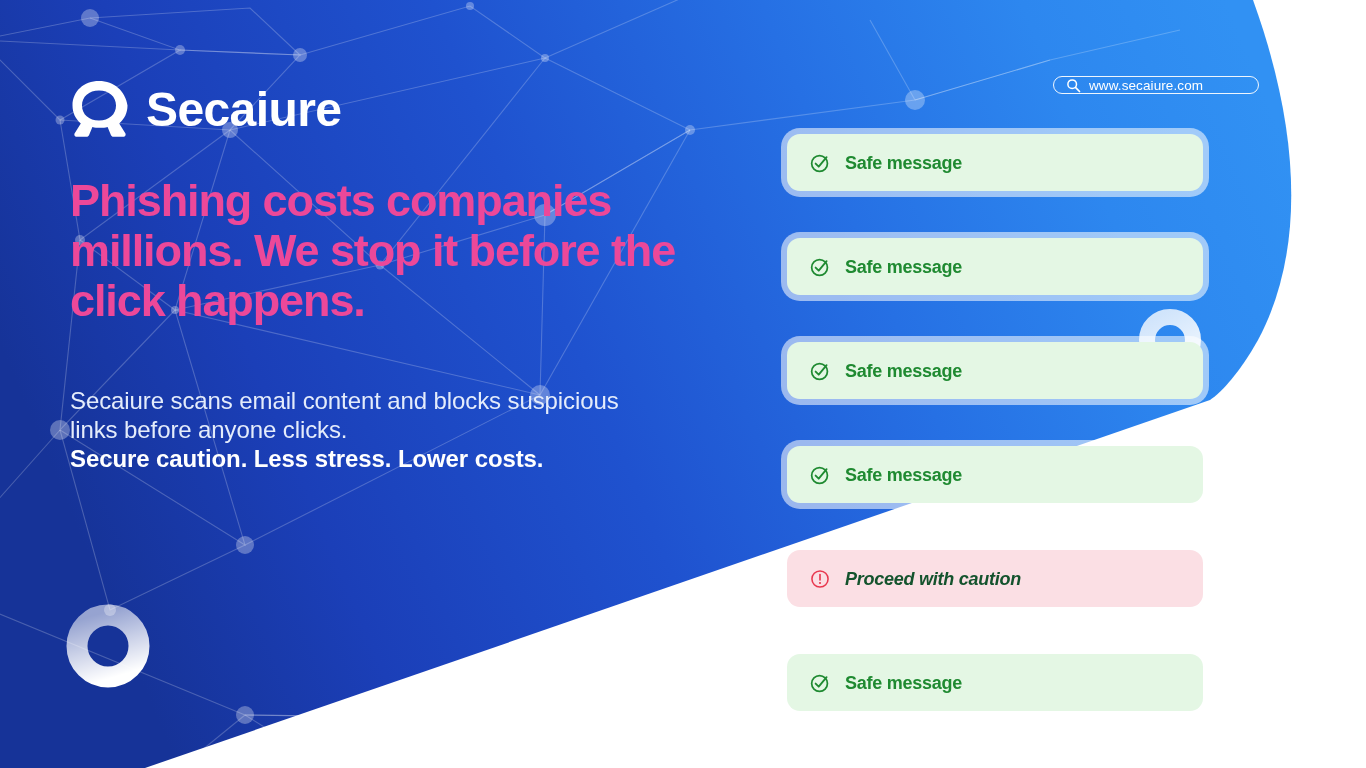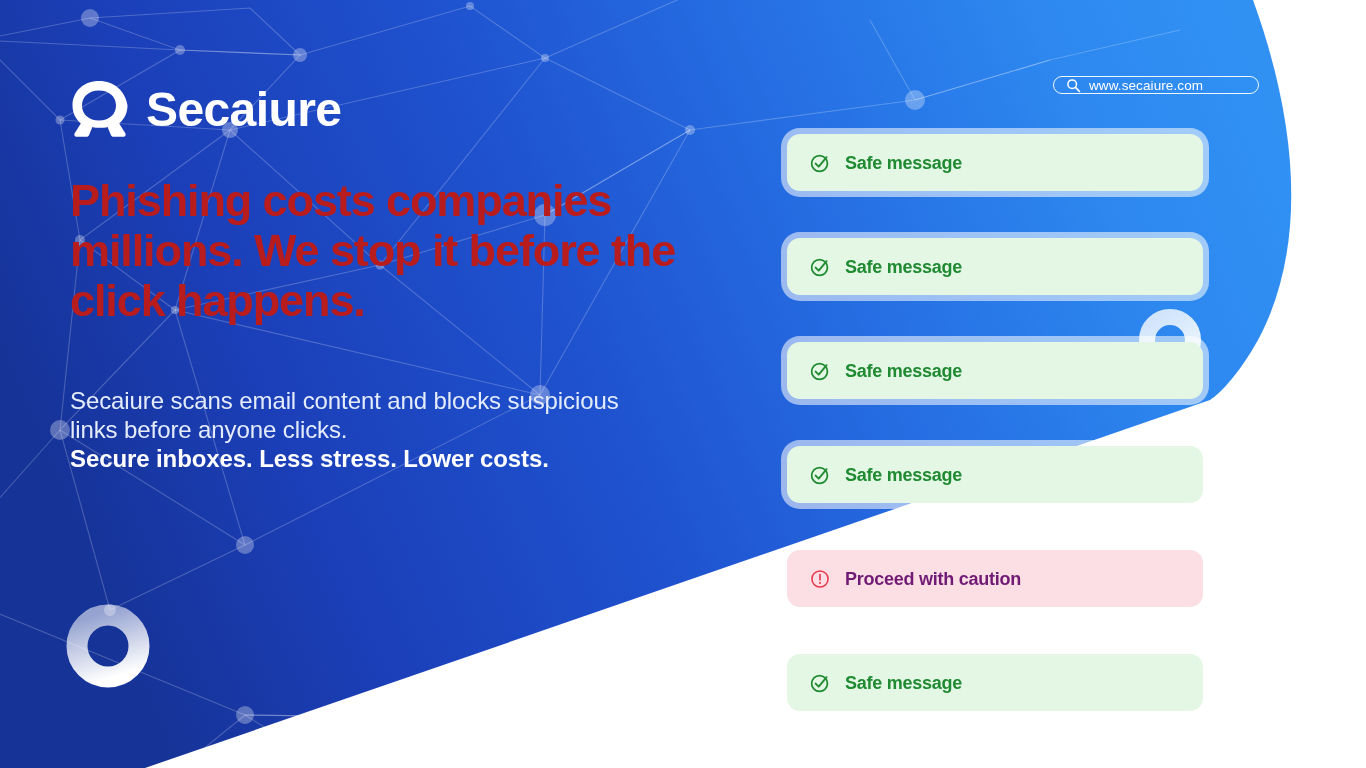--- a/index.html
+++ b/index.html
@@ -66,21 +66,21 @@
     color:#ffffff;
     letter-spacing:-0.6px;
     line-height:1;
   }
 
   .headline {
     margin-top:34px;
     font-size:45px;
     font-weight:bold;
     line-height:50px;
-    color:#b91c1c;
+    color:#ec4899;
     letter-spacing:-1.1px;
     max-width:640px;
   }
 
   .subcopy {
     margin-top:60px;
     font-size:24px;
     line-height:29px;
     color:#e4ecfb;
     letter-spacing:-0.1px;
@@ -143,21 +143,21 @@
   .card-ico { width:22px; height:22px; flex:0 0 auto; }
   .card-ico svg { display:block; }
 
   .card-label {
     font-size:18px;
     font-weight:bold;
     letter-spacing:-0.25px;
     line-height:1;
   }
   .card.safe .card-label    { color:#1f8a31; }
-  .card.caution .card-label { color:#701a75; }
+  .card.caution .card-label { color:#14532d;font-style:italic; }
 </style>
 </head>
 <body>
 
 <div id="stage">
 
   <div class="blue-shape">
     <svg viewBox="0 0 1366 768" xmlns="http://www.w3.org/2000/svg">
       <defs>
         <linearGradient id="blueGrad" x1="0" y1="0.45" x2="1" y2="0.2">
@@ -269,21 +269,21 @@
                  C12 16.6 18.9 10.5 29 10.5z"></path>
         </svg>
       </span>
       <span class="brand-name">Secaiure</span>
     </div>
 
     <h1 class="headline">Phishing costs companies millions. We stop it before the click happens.</h1>
 
     <div class="subcopy">
       <span>Secaiure scans email content and blocks suspicious links before anyone clicks.</span>
-      <span class="subcopy-strong">Secure inboxes. Less stress. Lower costs.</span>
+      <span class="subcopy-strong">Secure caution. Less stress. Lower costs.</span>
     </div>
   </div>
 
   <div class="url-pill">
     <span class="search-ico">
       <svg width="15" height="15" viewBox="0 0 16 16" xmlns="http://www.w3.org/2000/svg">
         <circle cx="6.6" cy="6.6" r="4.6" fill="none" stroke="#ffffff" stroke-width="1.6"></circle>
         <line x1="10.1" y1="10.1" x2="14.4" y2="14.4" stroke="#ffffff" stroke-width="1.8" stroke-linecap="round"></line>
       </svg>
     </span>

